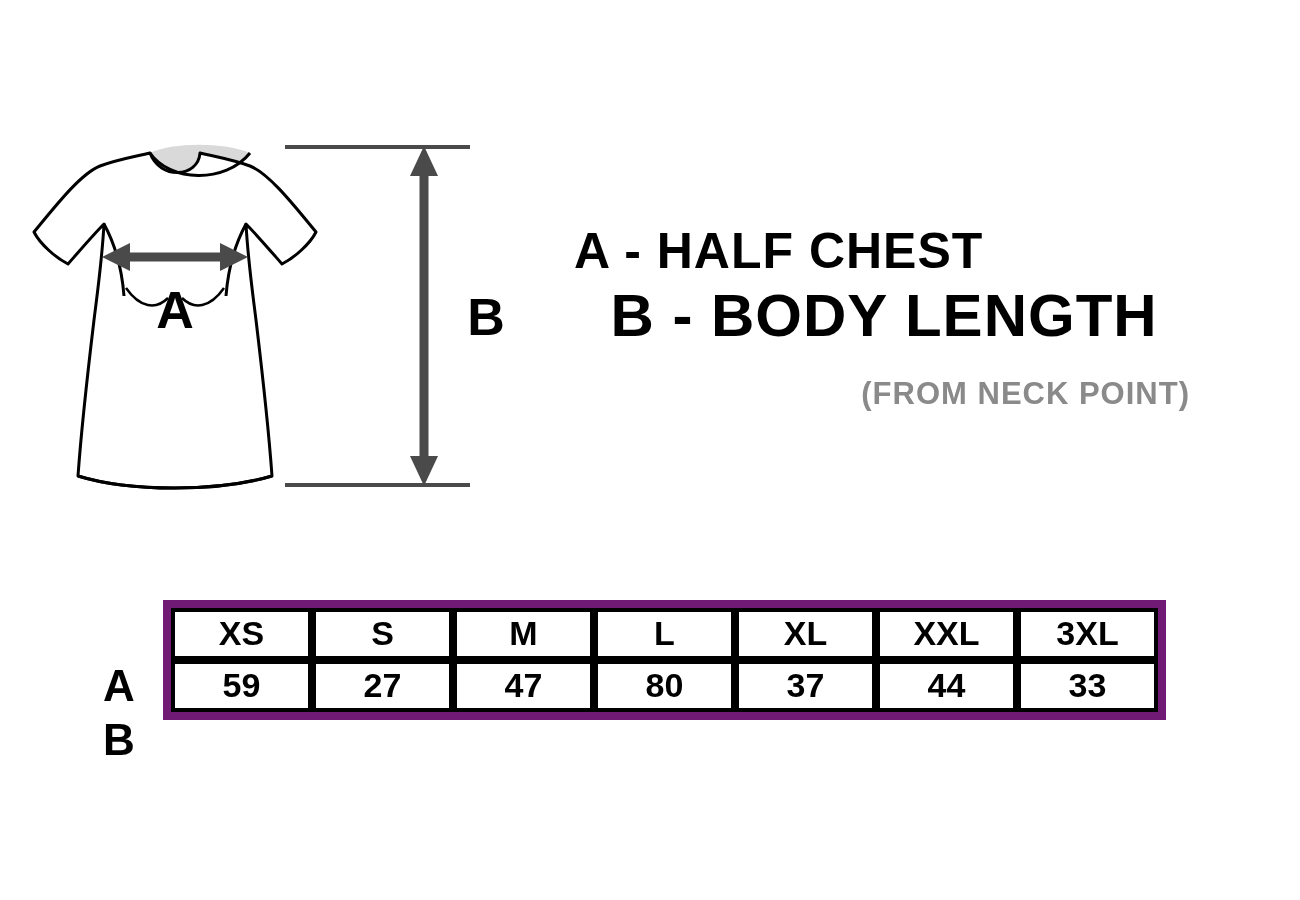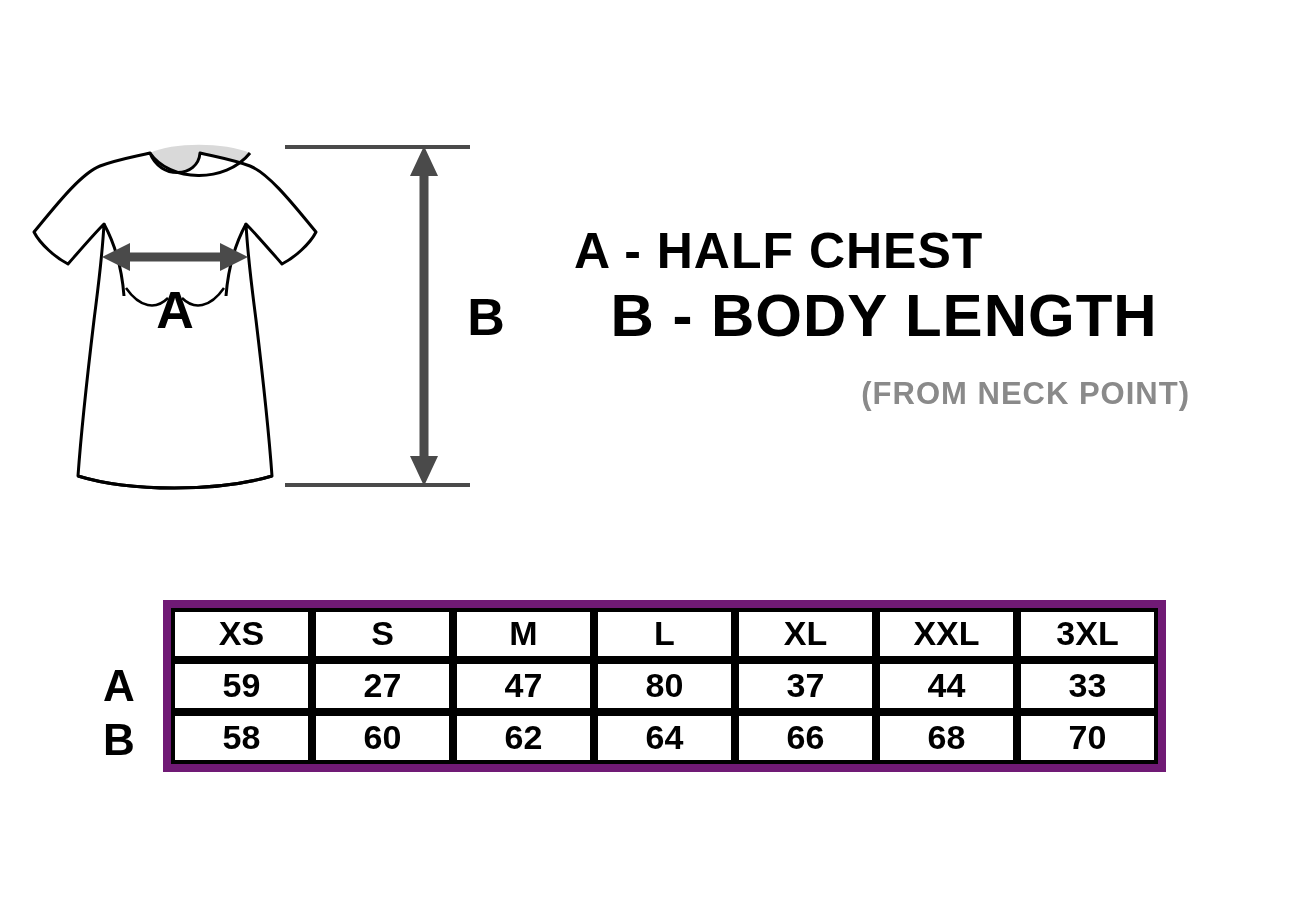--- a/index.html
+++ b/index.html
@@ -189,26 +189,17 @@
         </tr>
         <tr>
           <td>59</td>
           <td>27</td>
           <td>47</td>
           <td>80</td>
           <td>37</td>
           <td>44</td>
           <td>33</td>
         </tr>
-        <tr>
-          <td>58</td>
-          <td>60</td>
-          <td>62</td>
-          <td>64</td>
-          <td>66</td>
-          <td>68</td>
-          <td>70</td>
-        </tr>
       </tbody>
     </table>
   </div>
 
 </div>
 
 </body></html>

